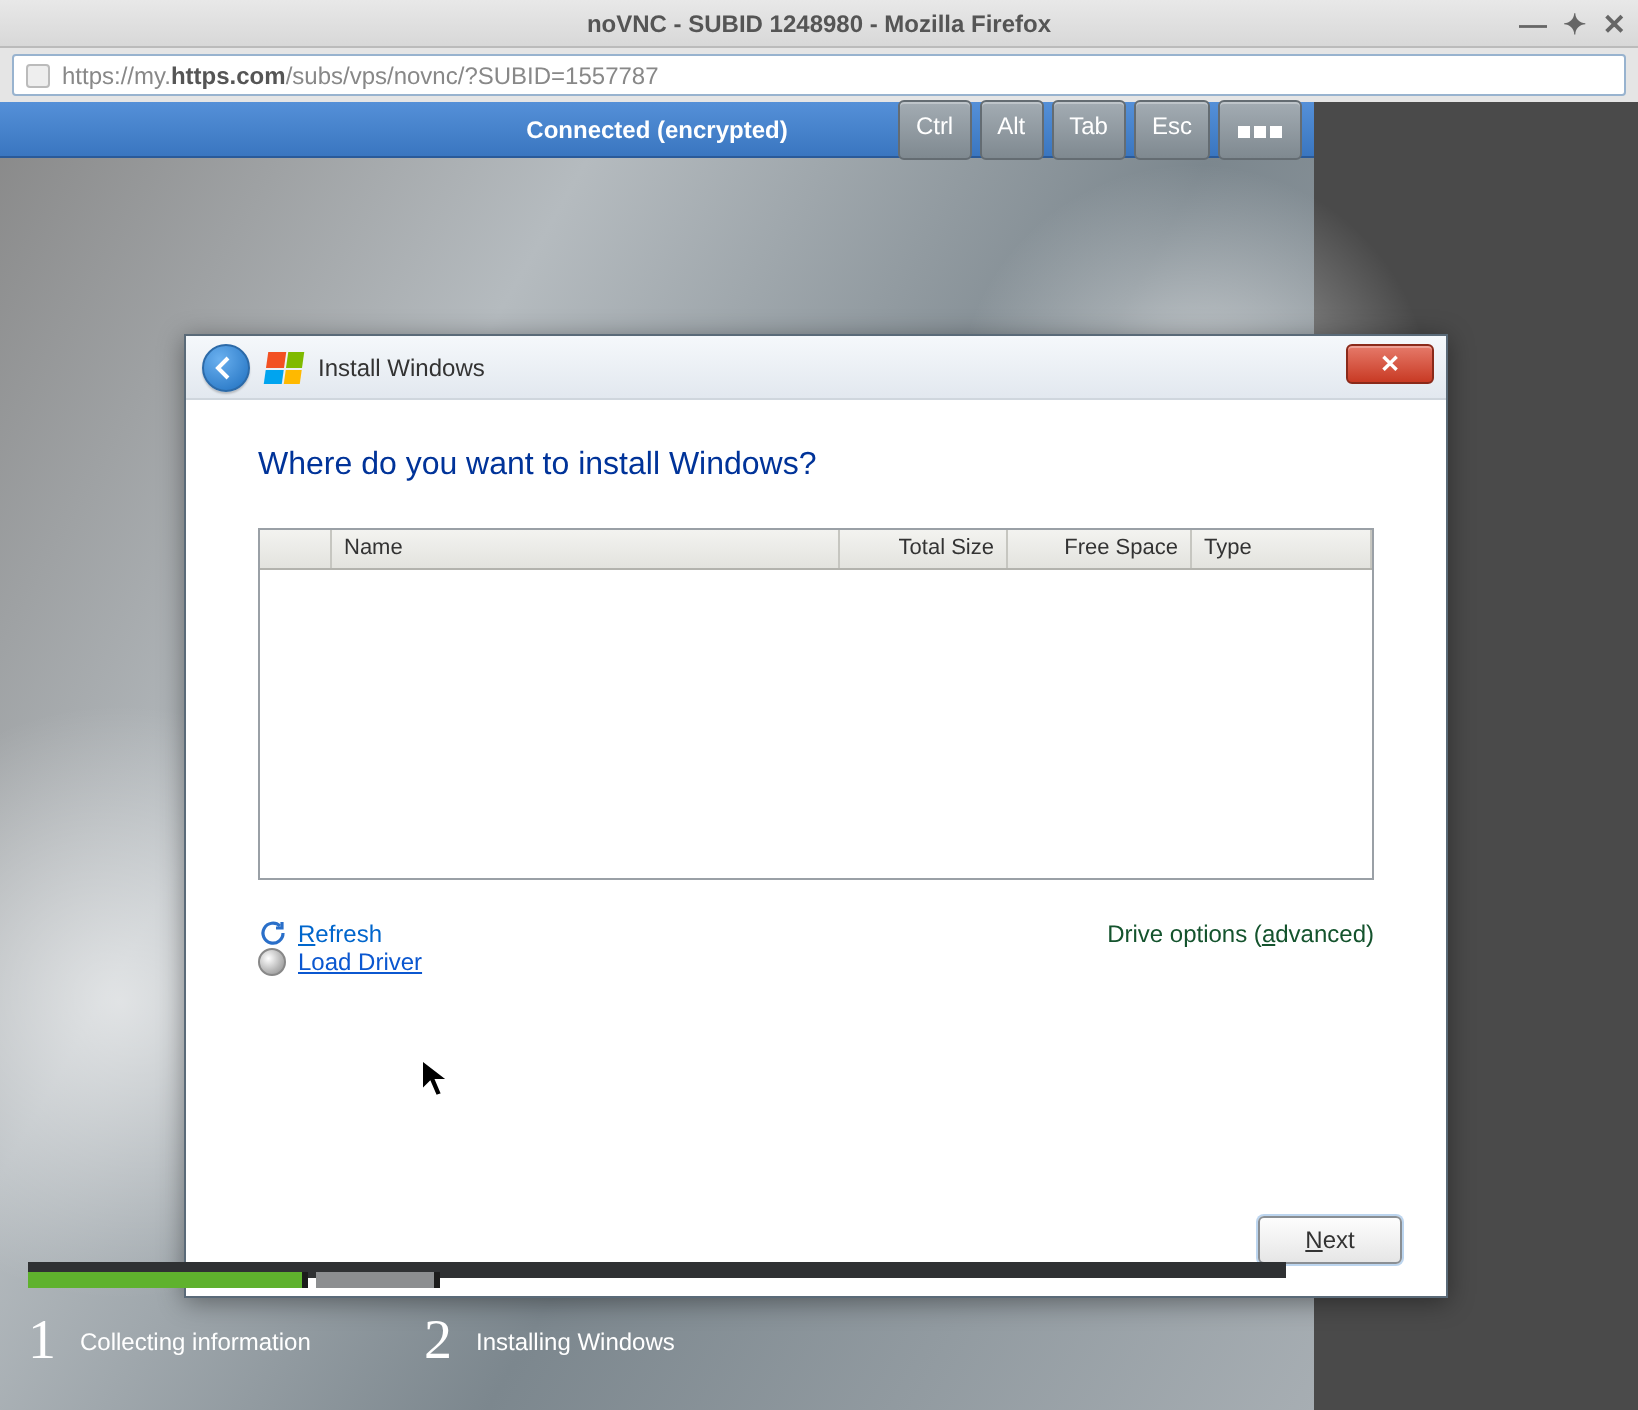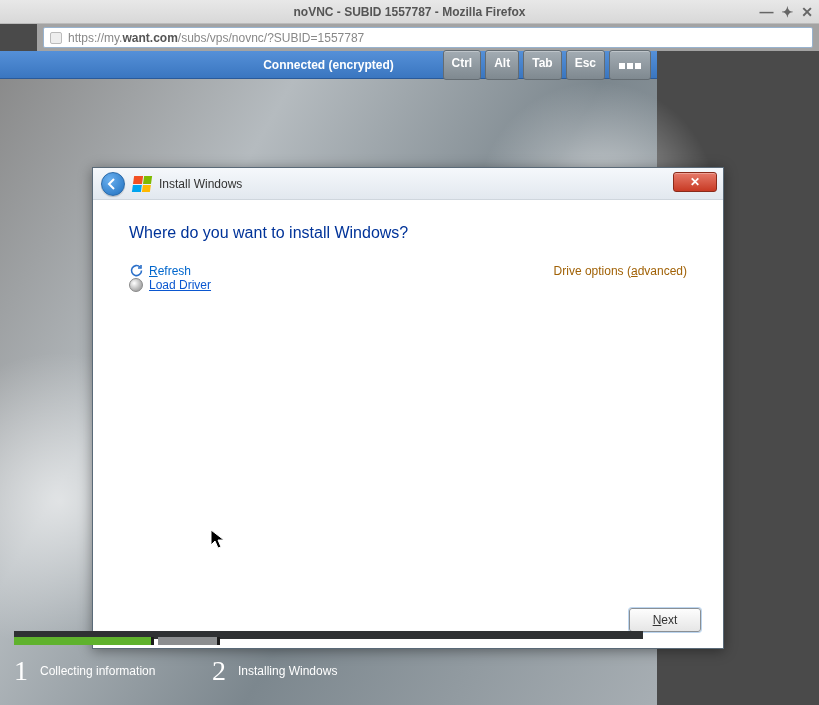--- a/index.html
+++ b/index.html
@@ -21,24 +21,23 @@
     align-items: center;
     justify-content: center;
     font-size: 12px;
     font-weight: bold;
     color: #555;
     position: relative;
   }
   .ff-winbtns { position: absolute; right: 6px; display: flex; gap: 8px; color: #666; font-size: 14px; line-height: 14px;}
   .ff-addr {
     height: 27px;
-    background: #a3a3a3;
+    background: #e5e5e5;
     display:flex; align-items:flex-end;
     padding: 3px 6px;
-    margin-left: 37px;
   }
   .addrbox {
     flex:1; height:21px; background:#fff;
     border:1px solid #98b3cf; border-radius:2px;
     display:flex; align-items:center; padding:0 6px; font-size:12px; color:#888;
   }
   .addrbox .lock { width:12px;height:12px;margin-right:6px;display:inline-block;background:#eee;border:1px solid #bbb;border-radius:2px;}
   .addrbox b { color:#555; font-weight:bold;}
   
   .vnc {
@@ -51,21 +50,21 @@
     background:linear-gradient(#5590d8,#3a76c0);
     color:#fff; font-size:12px; font-weight:bold;
     display:flex; align-items:center; justify-content:center;
     position:relative;
     border-bottom:1px solid #2a5a99;
   }
   .vnc-keys { position:absolute; right:6px; top:-1px; display:flex; gap:4px;}
   .vnc-key {
     background:linear-gradient(#a3acb3,#7f8990);
     border:1px solid #646c72; border-radius:3px;
-    color:#fff; font-weight:bold; font-size:12px;
+    color:#fff; font-weight:normal; font-size:12px;
     padding:5px 8px; min-width:30px; text-align:center;
     box-shadow: inset 0 1px 0 rgba(255,255,255,.3);
   }
   .vnc-key.squares { padding:7px 8px; }
   .vnc-key.squares span{display:inline-block;width:6px;height:6px;background:#fff;margin:0 1px;}
   
   .spot { position:absolute; border-radius:50%; background:radial-gradient(circle,rgba(255,255,255,.6),rgba(255,255,255,0) 70%); }
   .spot.a{width:240px;height:240px;right:-60px;top:30px;}
   .spot.b{width:300px;height:300px;left:-90px;top:300px;}
   .spot.c{width:180px;height:180px;right:-40px;bottom:60px;}
@@ -127,51 +126,51 @@
   .linkrow{display:flex;flex-direction:column;gap:0;}
   .ilink{display:flex;align-items:center;gap:6px;color:#0066cc;}
   .ilink.hover{text-decoration:underline;color:#0b57d0;}
   .ilink .ic{width:14px;height:14px;display:inline-block;}
   .ic-refresh{color:#2a6fc9;}
   .ic-disc{
     width:14px;height:14px;border-radius:50%;
     background:radial-gradient(circle at 35% 35%,#fff,#bbb 55%,#888);
     border:1px solid #888;
   }
-  .adv-link{color:#a16207;font-size:12px;}
+  .adv-link{color:#14532d;font-size:12px;}
   .adv-link u{text-decoration:underline;}
   .warn-row{display:flex;align-items:center;gap:10px;margin-top:16px;font-size:11px;color:#333;}
   .warn-ic svg{width:16px;height:16px;}
   .btn-next{
     position:absolute;right:22px;bottom:16px;
     width:72px;height:24px;
     background:linear-gradient(#fdfdfd,#e6e6e6);
     border:1px solid #8a8f94;border-radius:3px;
     font-size:12px;display:flex;align-items:center;justify-content:center;color:#333;
     box-shadow:0 0 0 1px #bcd5ef;
   }
   .cursor{position:absolute;left:210px;top:478px;pointer-events:none;}
   .cursor svg{width:18px;height:22px;filter:drop-shadow(0 0 1px #fff);}
 </style>
 </head>
 <body>
 
 <div class="ff-titlebar">
-  <span>noVNC - SUBID 1557787 - Mozilla Firefox</span>
+  <span>noVNC - SUBID 1248980 - Mozilla Firefox</span>
   <div class="ff-winbtns">
     <span>—</span>
     <span>✦</span>
     <span>✕</span>
   </div>
 </div>
 <div class="ff-addr">
   <div class="addrbox">
     <span class="lock"></span>
     <span>https://my.</span>
-      <b>want.com</b>
+      <b>https.com</b>
       <span>/subs/vps/novnc/?SUBID=1557787</span>
   </div>
 </div>
 
 <div class="vnc">
   <div class="status-strip">
     <span>Connected (encrypted)</span>
     <div class="vnc-keys">
       <div class="vnc-key">Ctrl</div>
       <div class="vnc-key">Alt</div>
@@ -198,20 +197,29 @@
           <span></span>
           <span></span>
         </div>
       <span class="dlg-title-text">Install Windows</span>
       <div class="close-btn">✕</div>
     </div>
 
     <div class="dlg-body">
       <div class="heading">Where do you want to install Windows?</div>
 
+      <div class="gridhost">
+        <div class="gridhdr">
+          <div class="col-icon"></div>
+          <div class="col-name">Name</div>
+          <div class="col-total">Total Size</div>
+          <div class="col-free">Free Space</div>
+          <div class="col-type">Type</div>
+        </div>
+      </div>
 
       <div class="options-row">
         <div class="linkrow">
           <div class="ilink">
             <span class="ic ic-refresh">
               <svg width="14" height="14" viewBox="0 0 14 14">
                   <path d="M11 3a5 5 0 1 0 1.5 3.5" fill="none" stroke="#2a6fc9" stroke-width="1.6"></path>
                   <path d="M12 1v3h-3" fill="none" stroke="#2a6fc9" stroke-width="1.6"></path>
                 </svg>
             </span>

